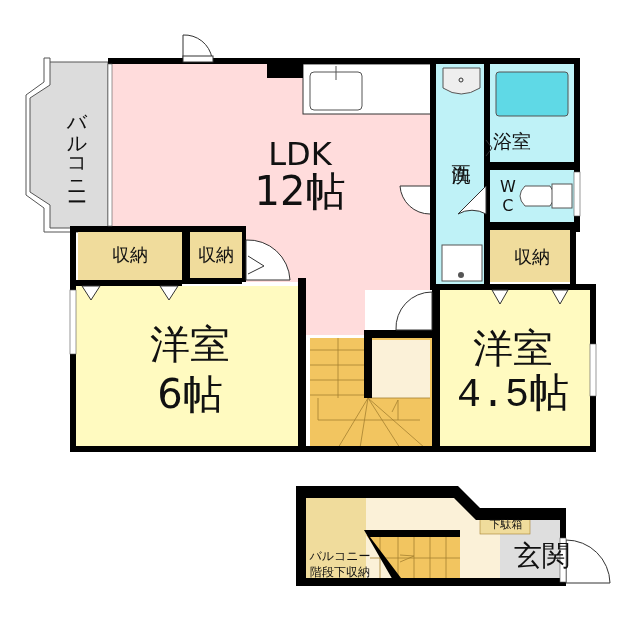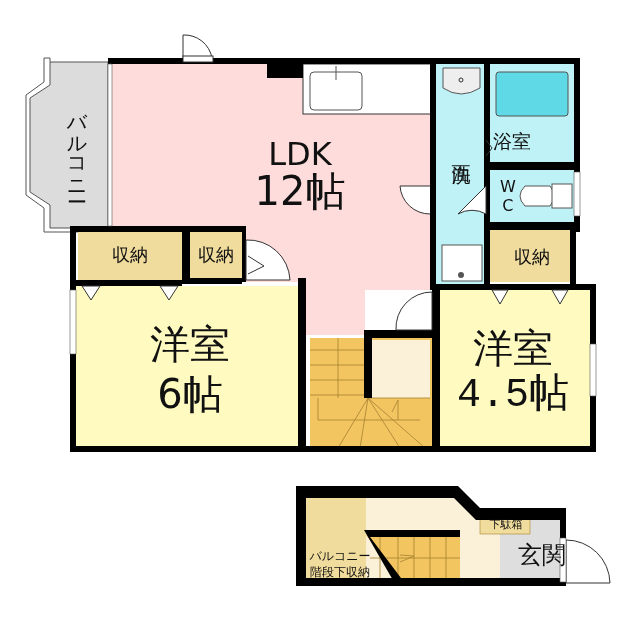--- a/index.html
+++ b/index.html
@@ -145,15 +145,15 @@
 <div class="lbl" style="left:190px;top:240px;width:52px;height:30px;font-size:18px;">収納</div>
 <div class="lbl" style="left:490px;top:242px;width:84px;height:30px;font-size:18px;">収納</div>
 
 <div class="lbl" style="left:130px;top:320px;width:120px;height:48px;font-size:40px;">洋室</div>
 <div class="lbl" style="left:130px;top:370px;width:120px;height:48px;font-size:40px;">6帖</div>
 
 <div class="lbl" style="left:448px;top:324px;width:130px;height:48px;font-size:40px;">洋室</div>
 <div class="lbl" style="left:448px;top:372px;width:130px;height:48px;font-size:40px;font-family:Liberation Mono, monospace;">4.5帖</div>
 
 <div class="lbl" style="left:482px;top:516px;width:48px;height:18px;font-size:11px;text-align:center;">下駄箱</div>
-<div class="lbl" style="left:500px;top:540px;width:84px;height:32px;font-size:24px;">玄関</div>
+<div class="lbl" style="left:500px;top:540px;width:84px;height:32px;font-size:28px;">玄関</div>
 <div class="lbl" style="left:302px;top:548px;width:76px;height:16px;font-size:12px;">バルコニー</div>
 <div class="lbl" style="left:302px;top:564px;width:76px;height:16px;font-size:12px;">階段下収納</div>
 
 </body></html>

